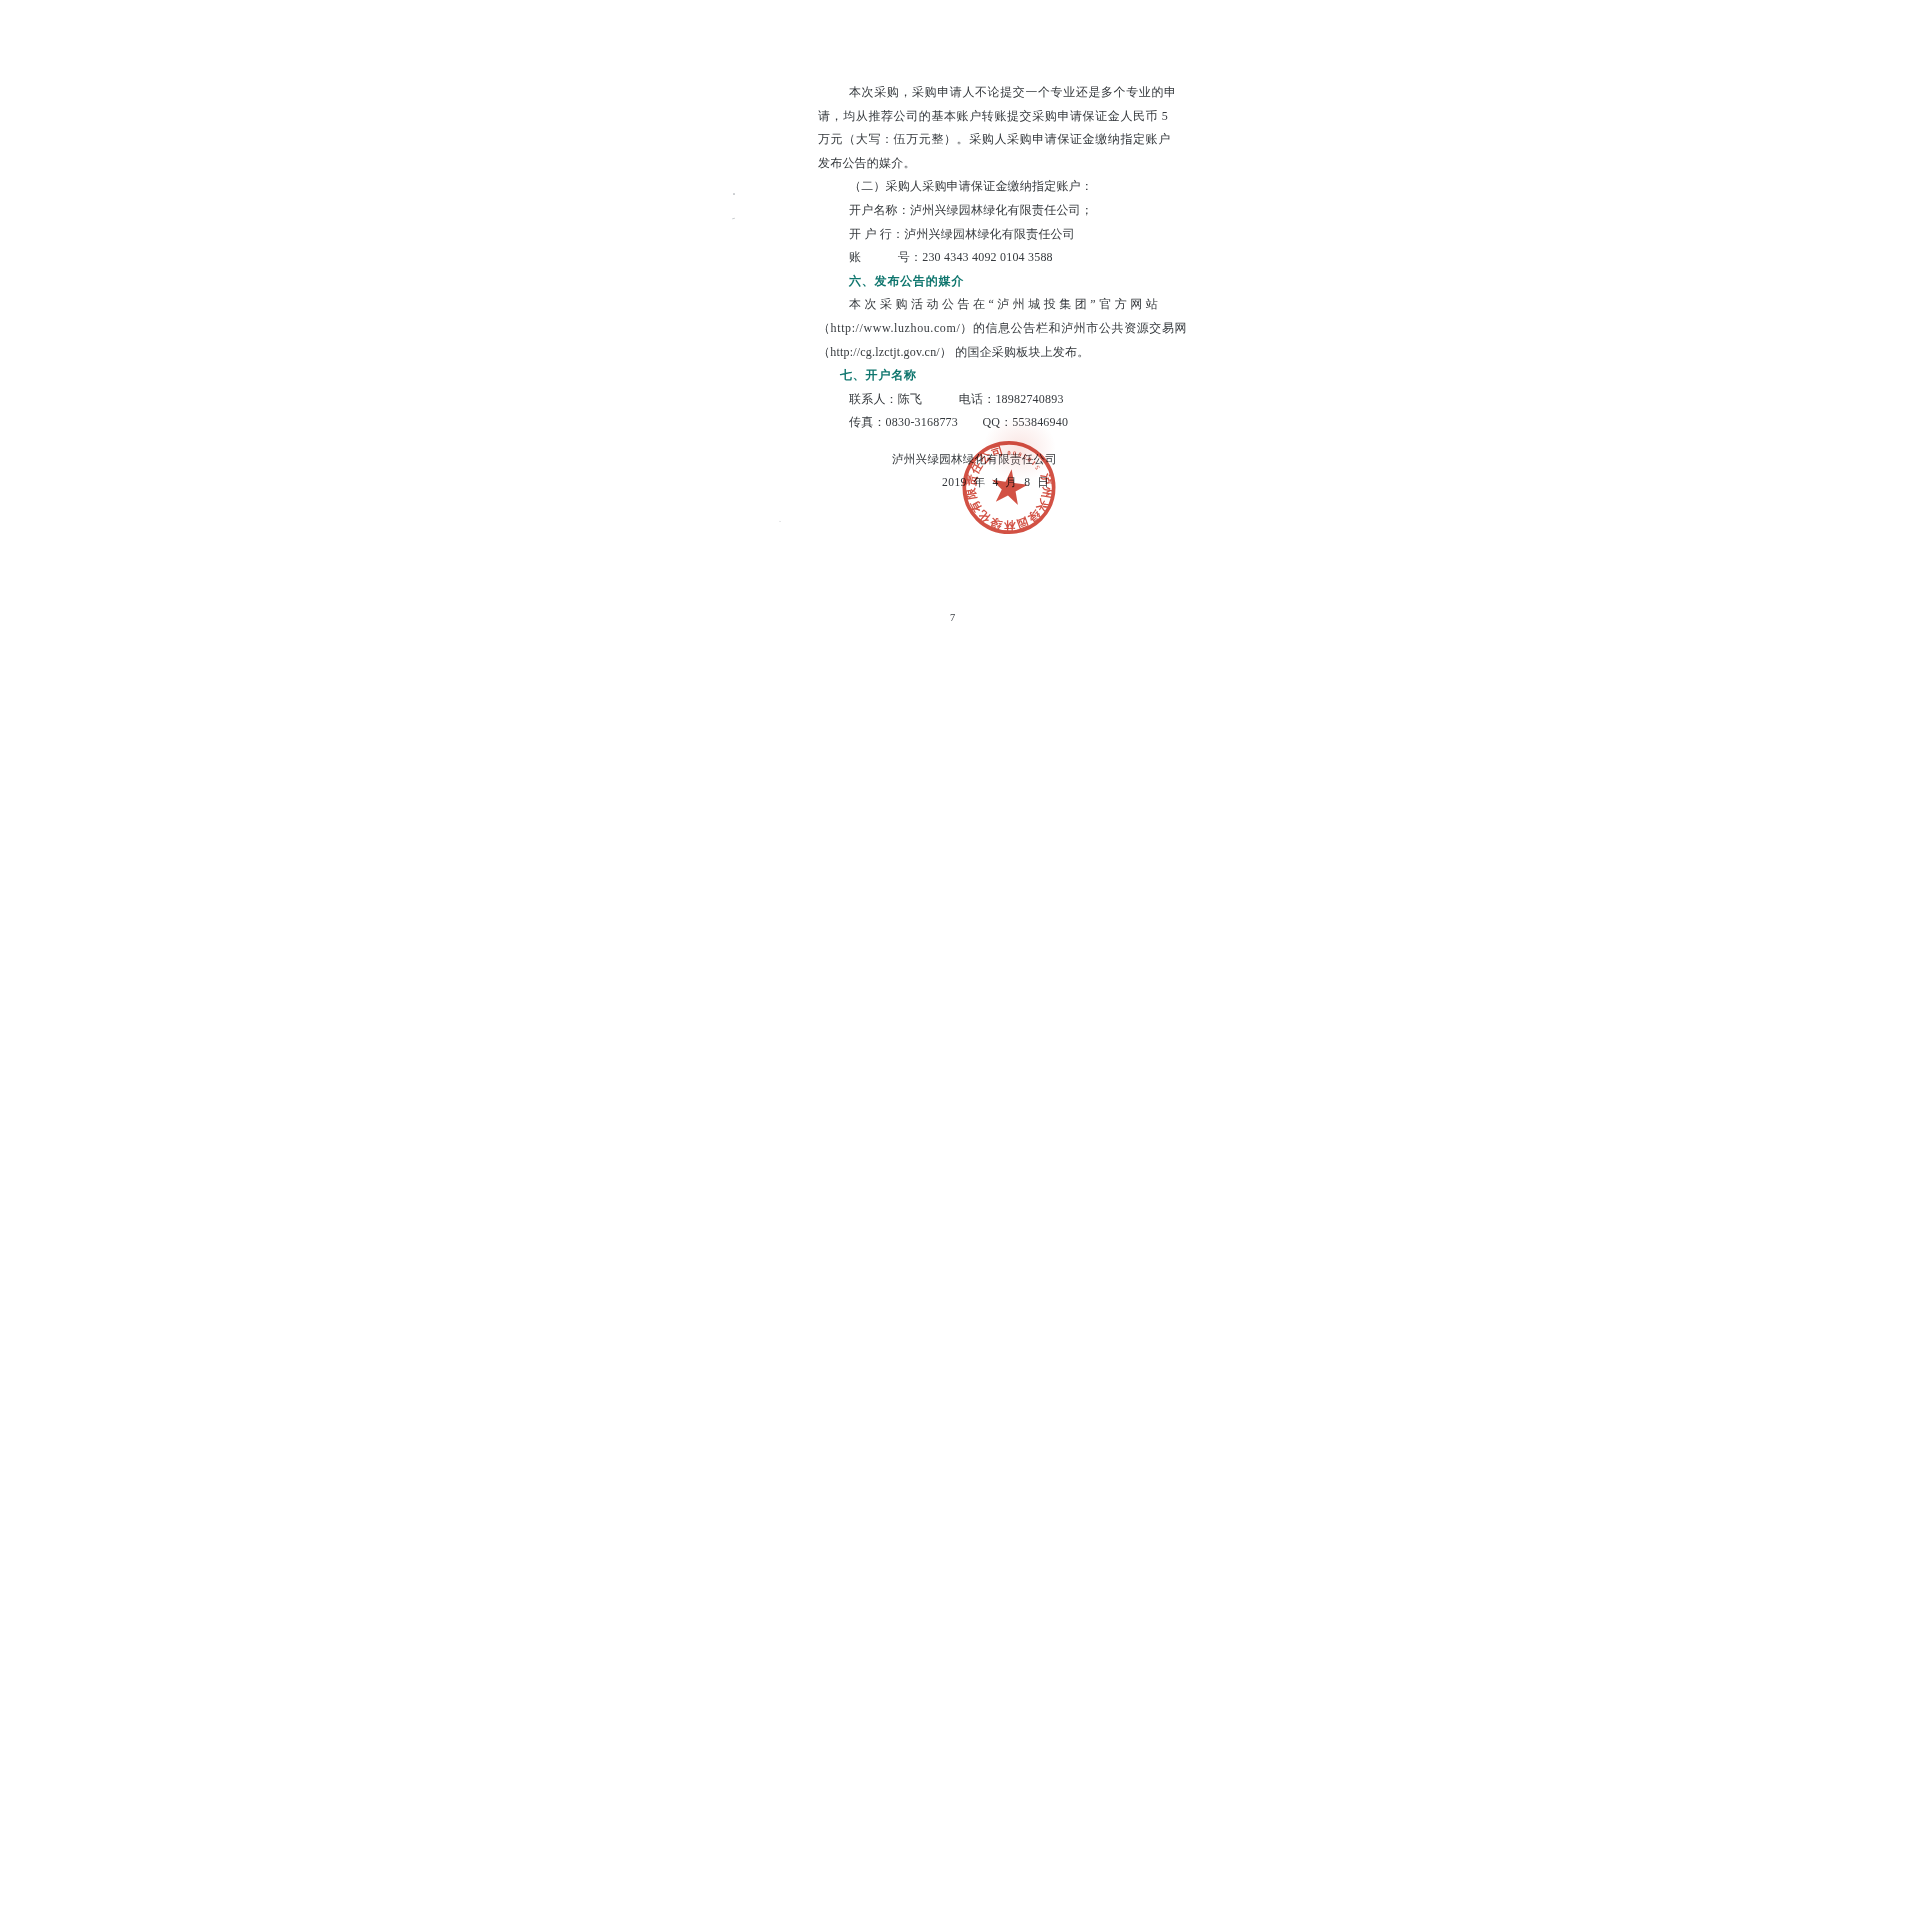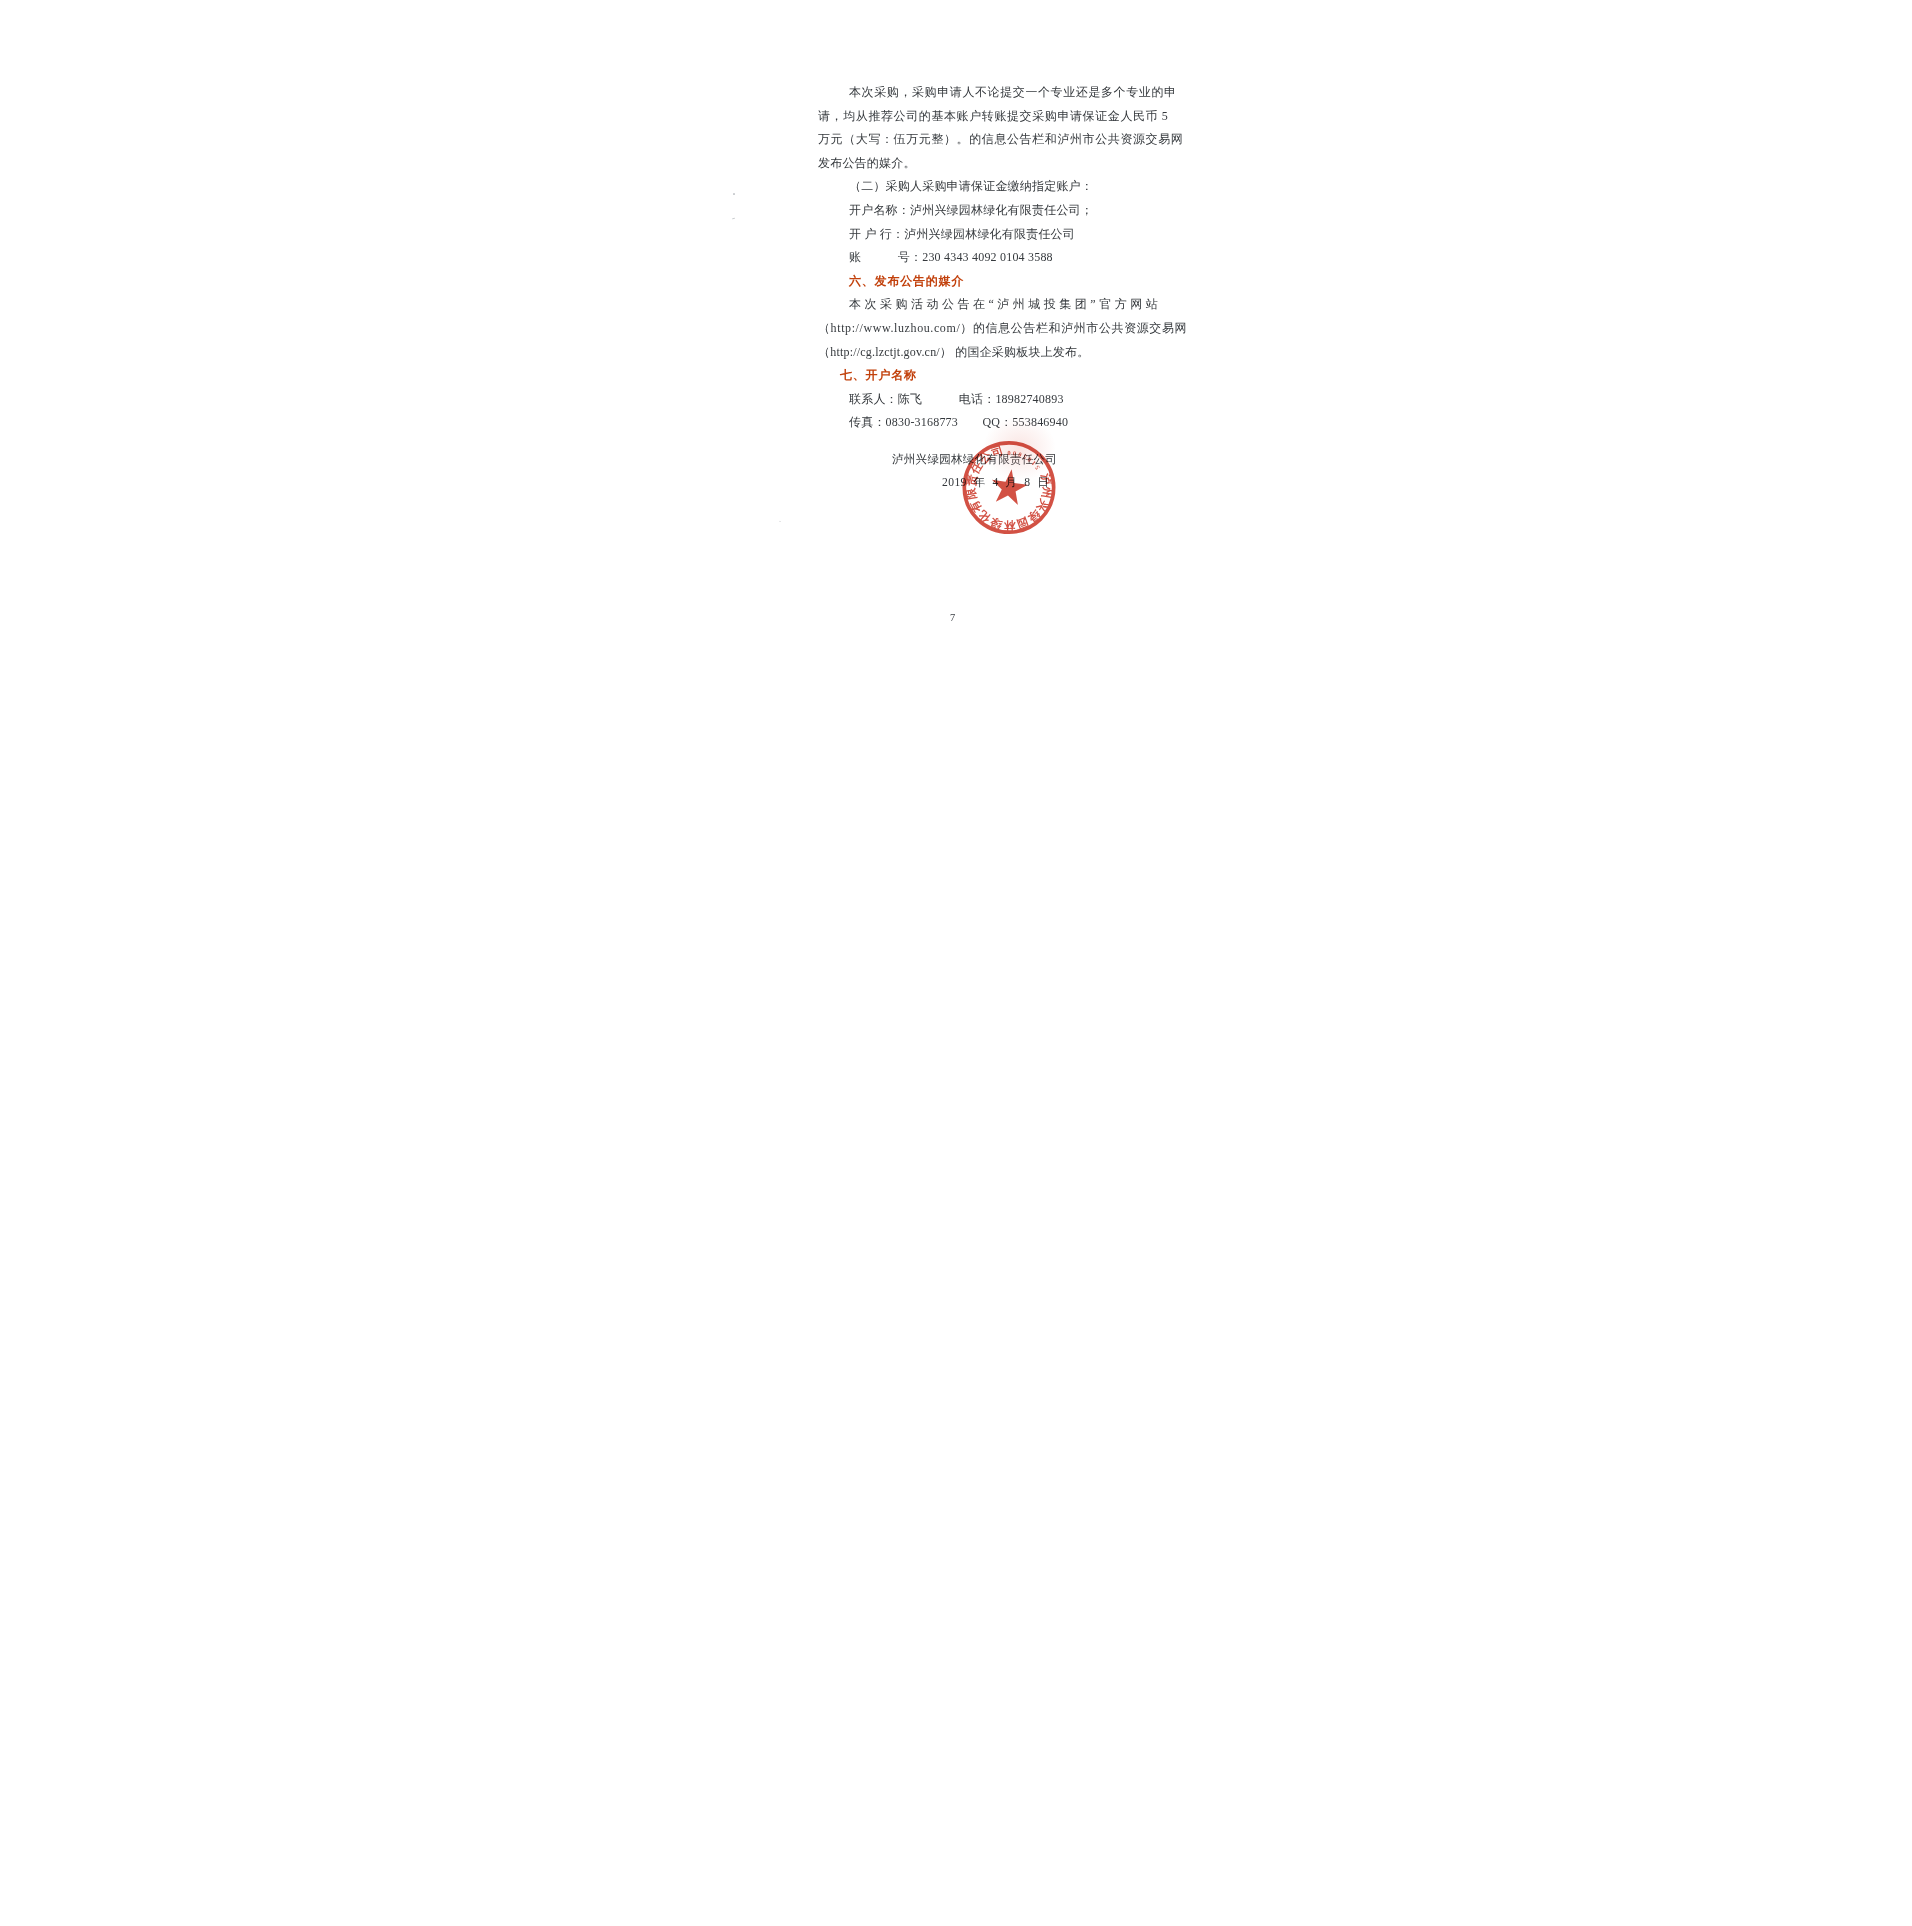--- a/index.html
+++ b/index.html
@@ -24,21 +24,21 @@
     white-space:nowrap;
   }
   .indent{text-indent:31px;}
   .indent-sm{text-indent:22px;}
   .j1{letter-spacing:0.6px;}
   .spread{letter-spacing:3.5px;text-align:center;}
   .bold-h{
     font-family:"Liberation Sans","DejaVu Sans",sans-serif;
     font-weight:700;
     letter-spacing:0.8px;
-    color:#c2410c;
+    color:#0f766e;
   }
   .signature-company{
     position:absolute;
     left:175px; top:451px;
     font-size:11.6px;
     letter-spacing:0.2px;
     line-height:17px;
     color:#33373b;
     white-space:nowrap;
   }
@@ -91,21 +91,21 @@
   .seal-star{fill:#cf4436;}
 </style>
 </head>
 <body>
 
 <div class="page">
 
   <div class="body-text">
     <div class="line indent j1">本次采购，采购申请人不论提交一个专业还是多个专业的申</div>
     <div class="line j1">请，均从推荐公司的基本账户转账提交采购申请保证金人民币 5</div>
-    <div class="line j1">万元（大写：伍万元整）。的信息公告栏和泸州市公共资源交易网</div>
+    <div class="line j1">万元（大写：伍万元整）。采购人采购申请保证金缴纳指定账户</div>
     <div class="line">发布公告的媒介。</div>
     <div class="line indent">（二）采购人采购申请保证金缴纳指定账户：</div>
     <div class="line indent">开户名称：泸州兴绿园林绿化有限责任公司；</div>
     <div class="line indent">开 户 行：泸州兴绿园林绿化有限责任公司</div>
     <div class="line indent">账　　　号：230 4343 4092 0104 3588</div>
     <div class="line indent bold-h">六、发布公告的媒介</div>
     <div class="line indent spread">本次采购活动公告在“泸州城投集团”官方网站</div>
     <div class="line j1">（http://www.luzhou.com/）的信息公告栏和泸州市公共资源交易网</div>
     <div class="line">（http://cg.lzctjt.gov.cn/） 的国企采购板块上发布。</div>
     <div class="line indent-sm bold-h">七、开户名称</div>

